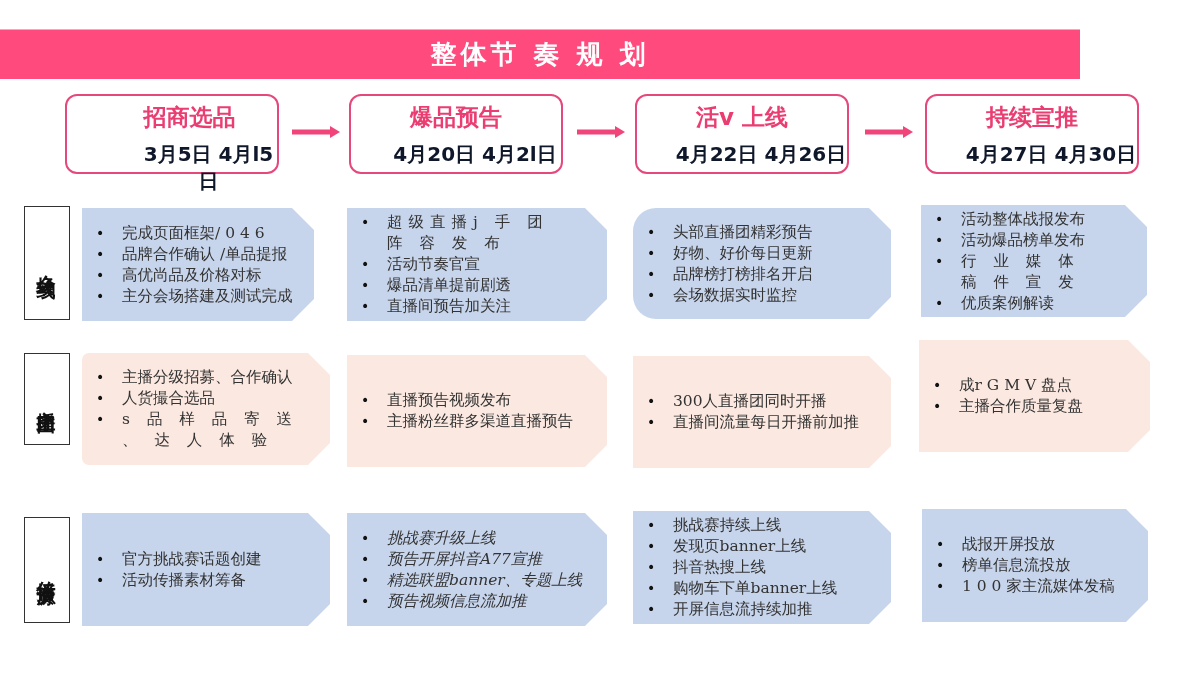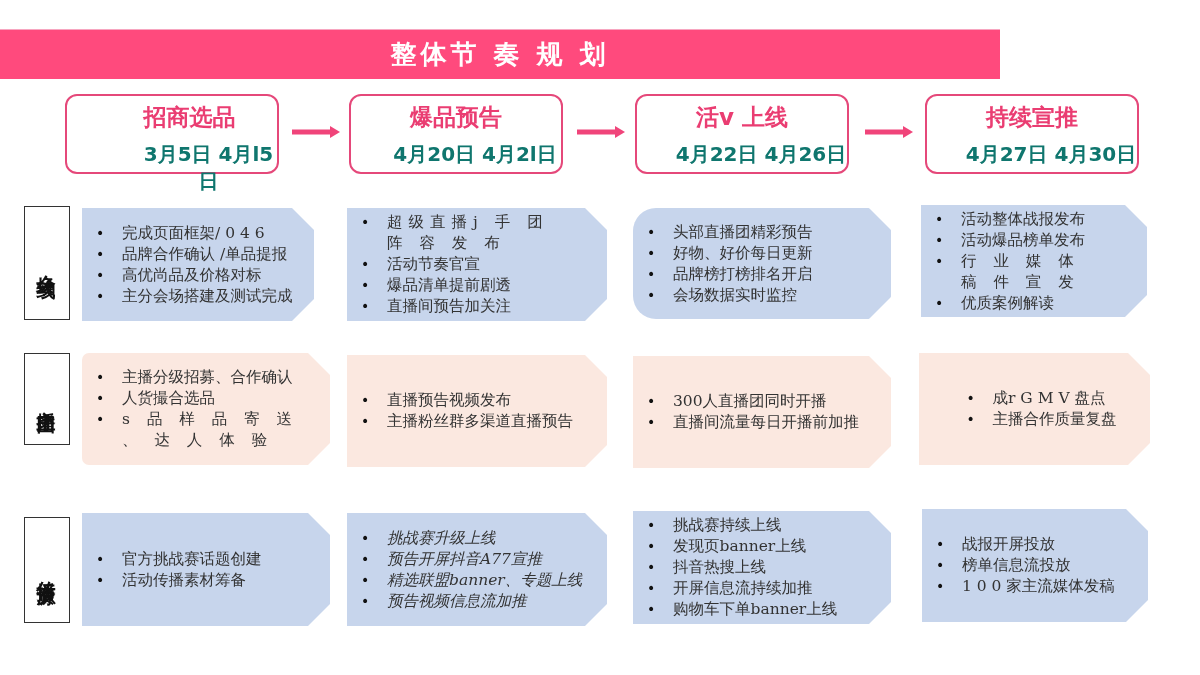--- a/index.html
+++ b/index.html
@@ -3,39 +3,39 @@
 <meta charset="utf-8">
 <style>
   html, body { margin: 0; padding: 0; }
   body {
     width: 1200px; height: 675px; position: relative; overflow: hidden;
     background: #ffffff;
     font-family: "DejaVu Sans", "Liberation Sans", sans-serif;
     color: #222;
   }
   .banner {
-    position: absolute; left: 0; top: 29px; width: 1000px; height: 49px;
+    position: absolute; left: 0; top: 29px; width: 1080px; height: 49px;
     background: #ff4a7d;
     border-top: 1px solid #f7a6c0;
     display: flex; align-items: center; justify-content: center;
   }
   .banner-title {
     color: #fff; font-size: 26px; font-weight: bold; letter-spacing: 4px;
   }
   .phase {
     position: absolute; top: 94px; height: 80px; width: 214px;
     border: 2px solid #e5487a; border-radius: 12px; background: #fff;
     box-sizing: border-box; text-align: center;
   }
   .phase-title {
     display: block; margin-top: 6px; color: #ea3d72;
     font-size: 23px; font-weight: bold;
   }
   .phase-date {
-    display: block; margin-top: 8px; color: #0f766e;
+    display: block; margin-top: 8px; color: #0f172a;
     font-size: 20px; font-weight: bold; margin-left: 38px;
   }
   .arrow {
     position: absolute; top: 126px; width: 48px; height: 12px;
   }
   .row-label {
     position: absolute; left: 24px; width: 46px;
     border: 1.5px solid #333; box-sizing: border-box; background: #fff;
     display: flex; align-items: center; justify-content: center;
   }
@@ -151,21 +151,21 @@
     <li>直播预告视频发布</li>
     <li>主播粉丝群多渠道直播预告</li>
   </ul>
 </div>
 <div class="card pink" style="left:633px;top:356px;width:258px;height:112px;">
   <ul>
     <li>300人直播团同时开播</li>
     <li>直播间流量每日开播前加推</li>
   </ul>
 </div>
-<div class="card pink" style="left:919px;top:353px;width:231px;height:112px;justify-content:center;">
+<div class="card pink" style="left:919px;top:340px;width:231px;height:112px;">
   <ul>
     <li>成r G M V 盘点</li>
     <li>主播合作质量复盘</li>
   </ul>
 </div>
 
 <div class="row-label" style="top:517px;height:106px;">
   <span>传播资源</span>
 </div>
 <div class="card blue" style="left:82px;top:513px;width:248px;height:113px;">
@@ -180,22 +180,22 @@
     <li>预告开屏抖音A77宣推</li>
     <li>精选联盟banner、专题上线</li>
     <li>预告视频信息流加推</li>
   </ul>
 </div>
 <div class="card blue" style="left:633px;top:511px;width:258px;height:113px;">
   <ul>
     <li>挑战赛持续上线</li>
     <li>发现页banner上线</li>
     <li>抖音热搜上线</li>
+    <li>购物车下单banner上线</li>
     <li>开屏信息流持续加推</li>
-    <li>购物车下单banner上线</li>
   </ul>
 </div>
 <div class="card blue" style="left:922px;top:509px;width:226px;height:113px;">
   <ul>
     <li>战报开屏投放</li>
     <li>榜单信息流投放</li>
     <li>1 0 0 家主流媒体发稿</li>
   </ul>
 </div>
 

